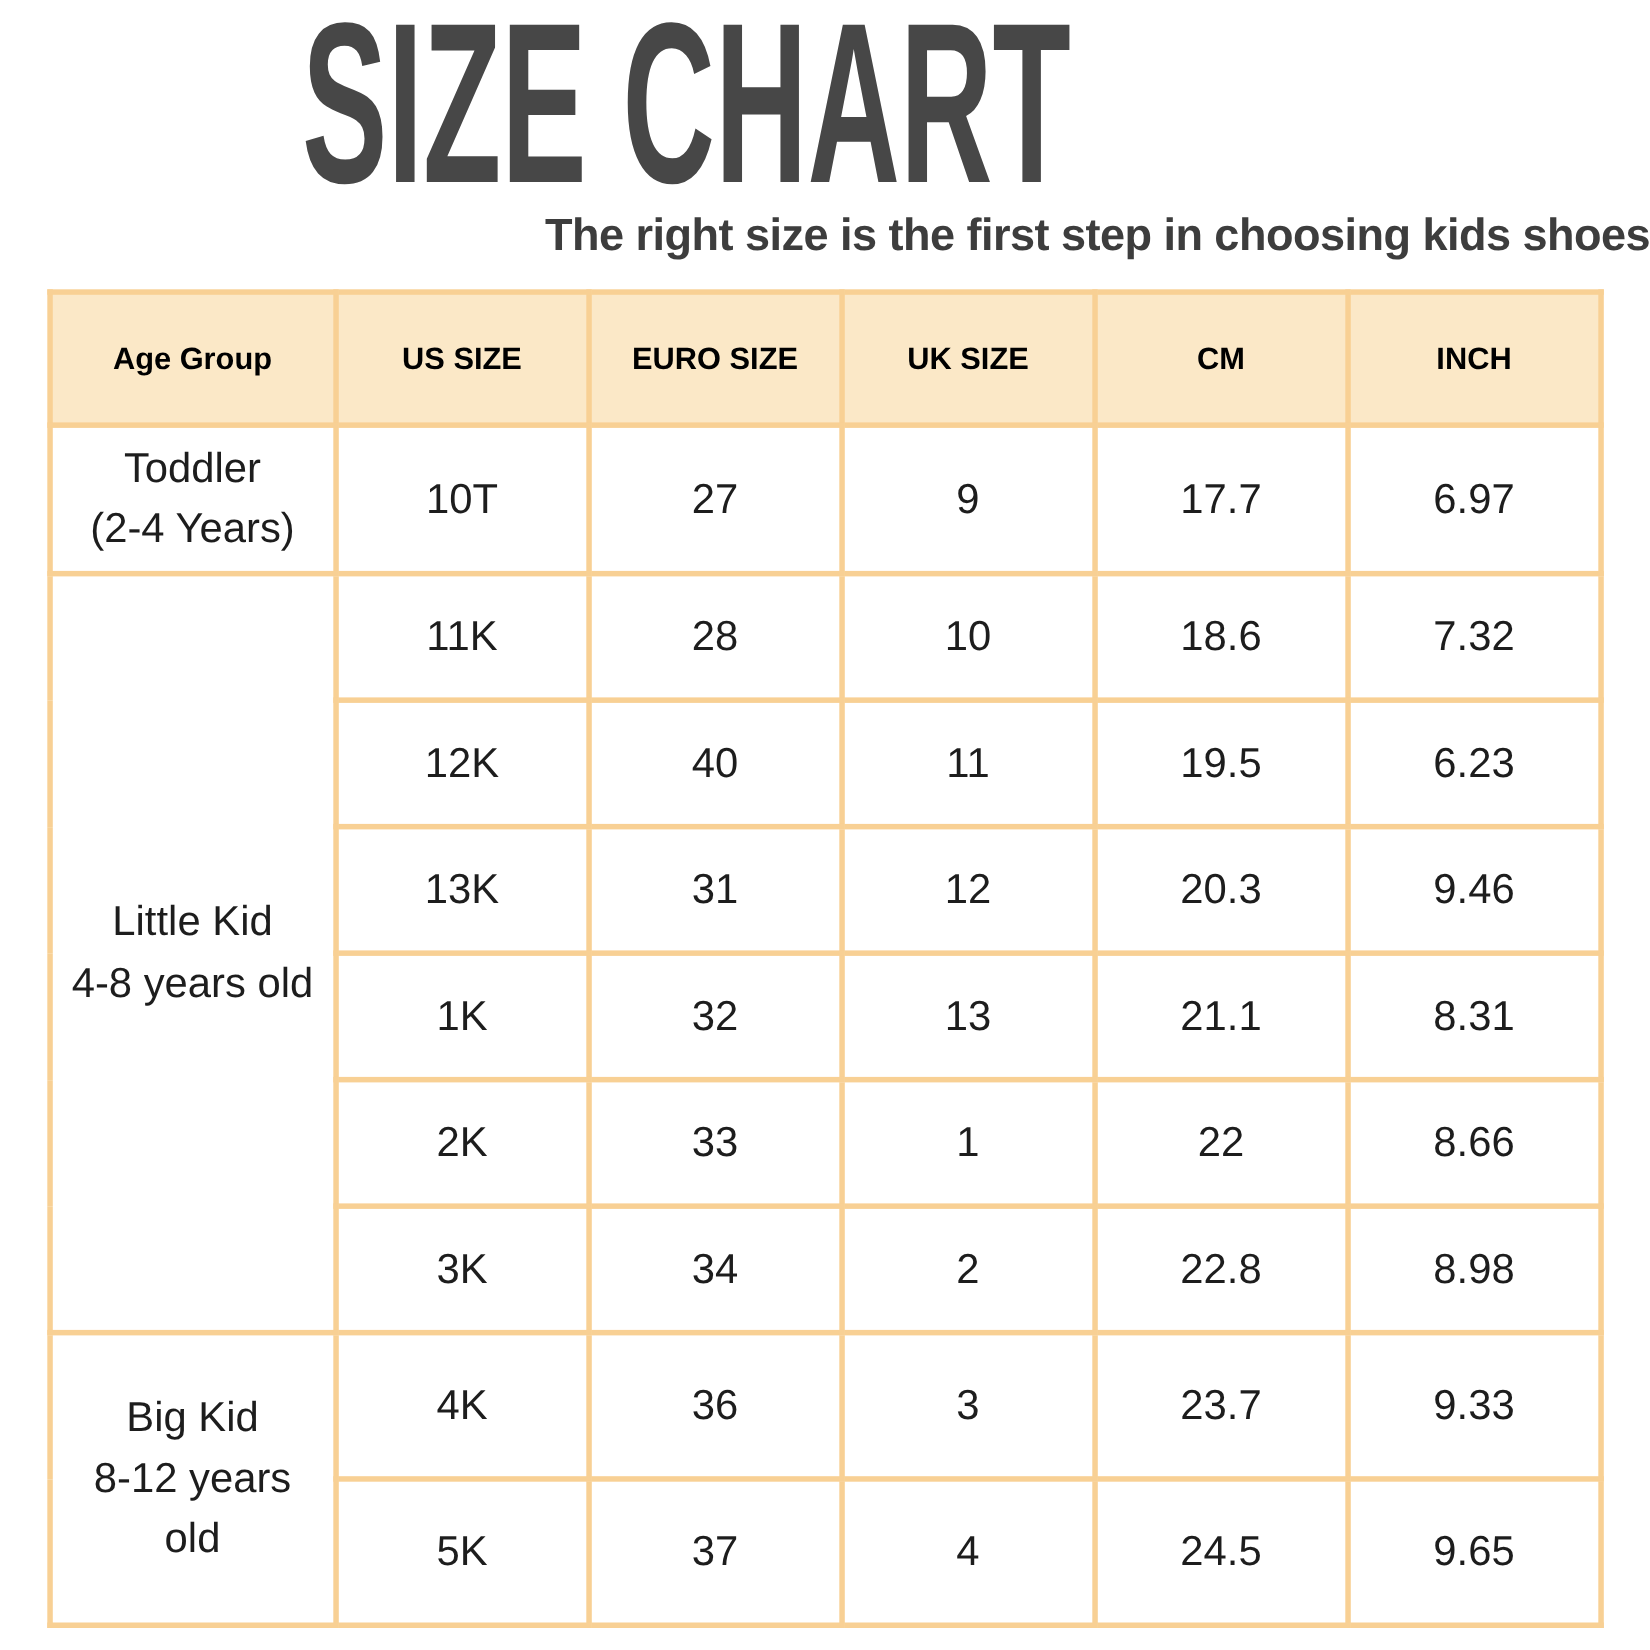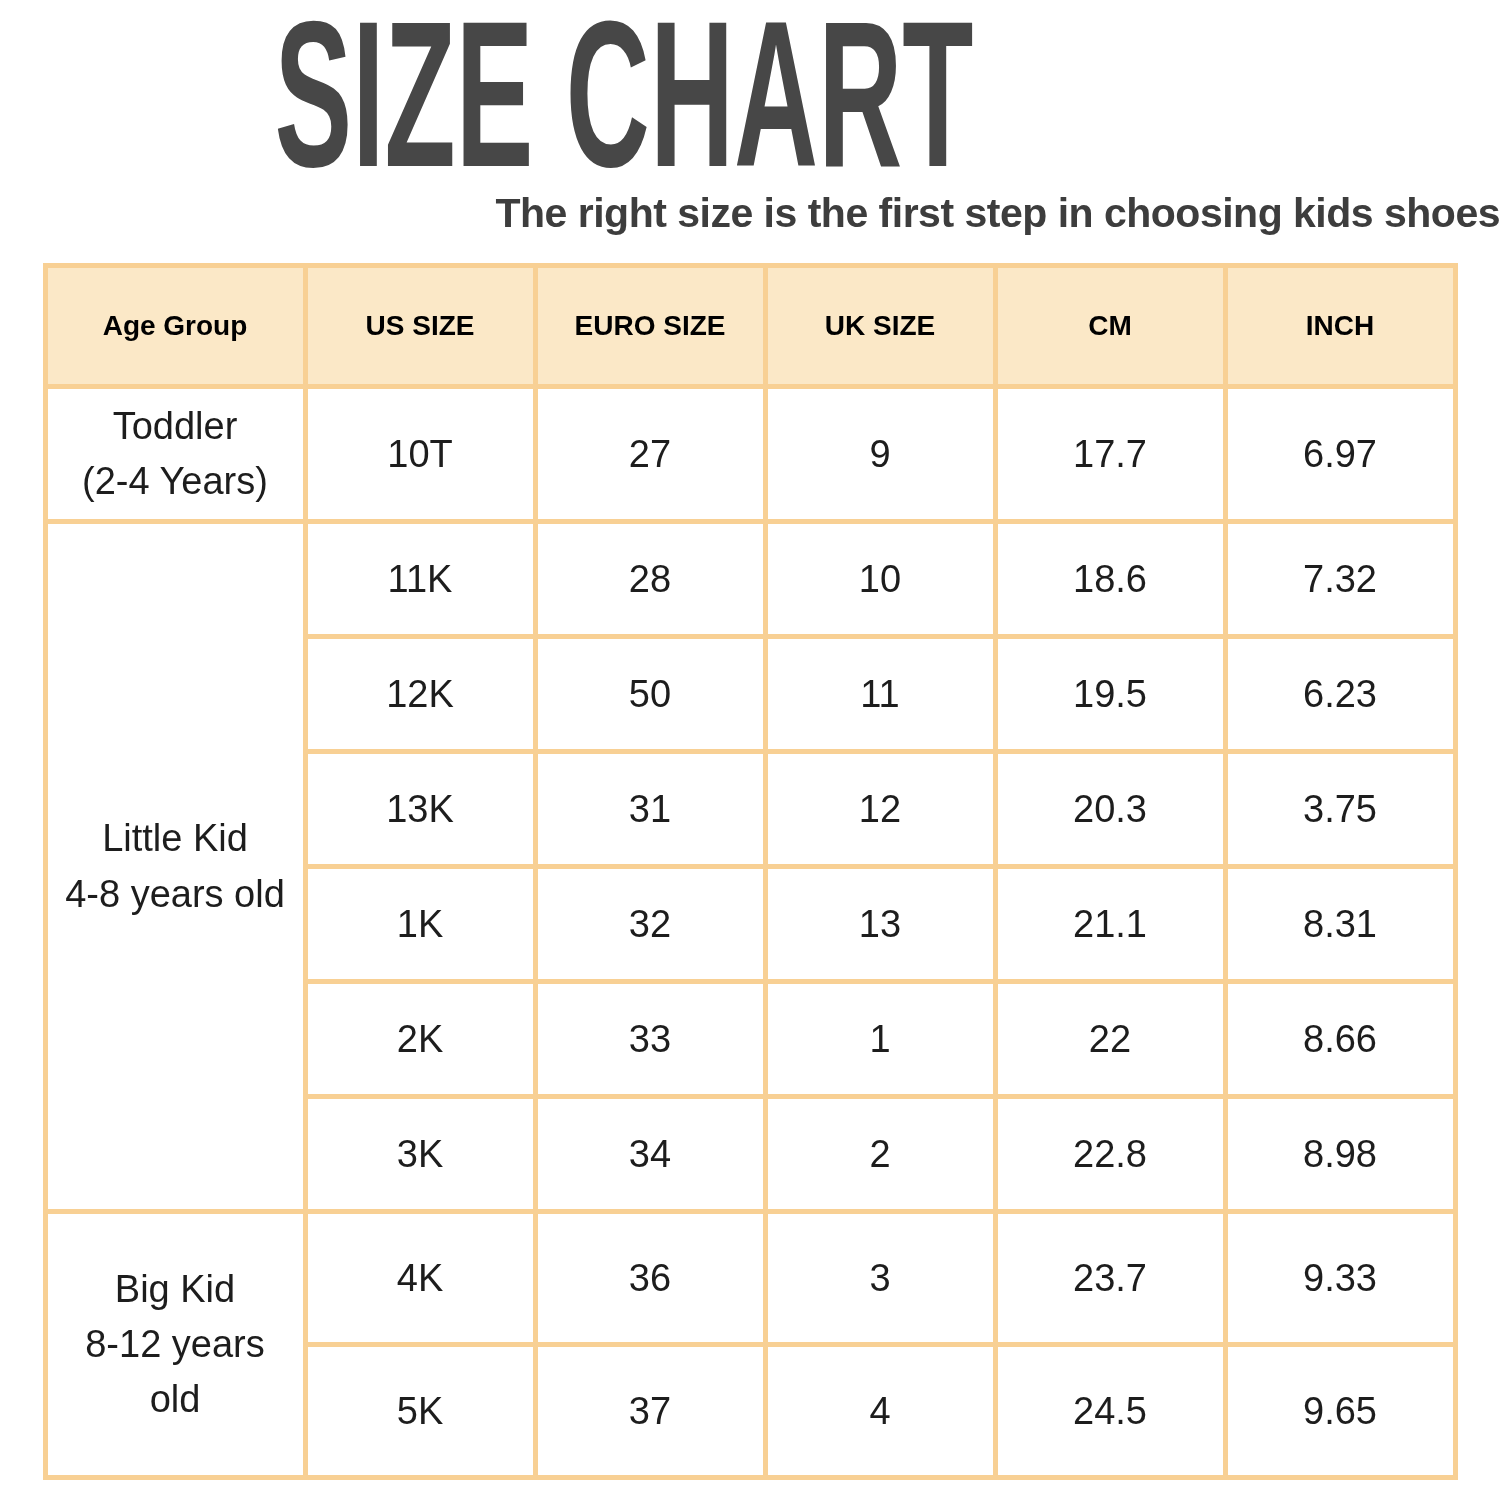--- a/index.html
+++ b/index.html
@@ -102,31 +102,31 @@
       <td class="age" rowspan="6">Little Kid
 4-8 years old</td>
       <td>11K</td>
       <td>28</td>
       <td>10</td>
       <td>18.6</td>
       <td>7.32</td>
     </tr>
     <tr class="r-lk">
       <td>12K</td>
-      <td>50</td>
+      <td>40</td>
       <td>11</td>
       <td>19.5</td>
       <td>6.23</td>
     </tr>
     <tr class="r-lk">
       <td>13K</td>
       <td>31</td>
       <td>12</td>
       <td>20.3</td>
-      <td>3.75</td>
+      <td>9.46</td>
     </tr>
     <tr class="r-lk">
       <td>1K</td>
       <td>32</td>
       <td>13</td>
       <td>21.1</td>
       <td>8.31</td>
     </tr>
     <tr class="r-lk">
       <td>2K</td>

